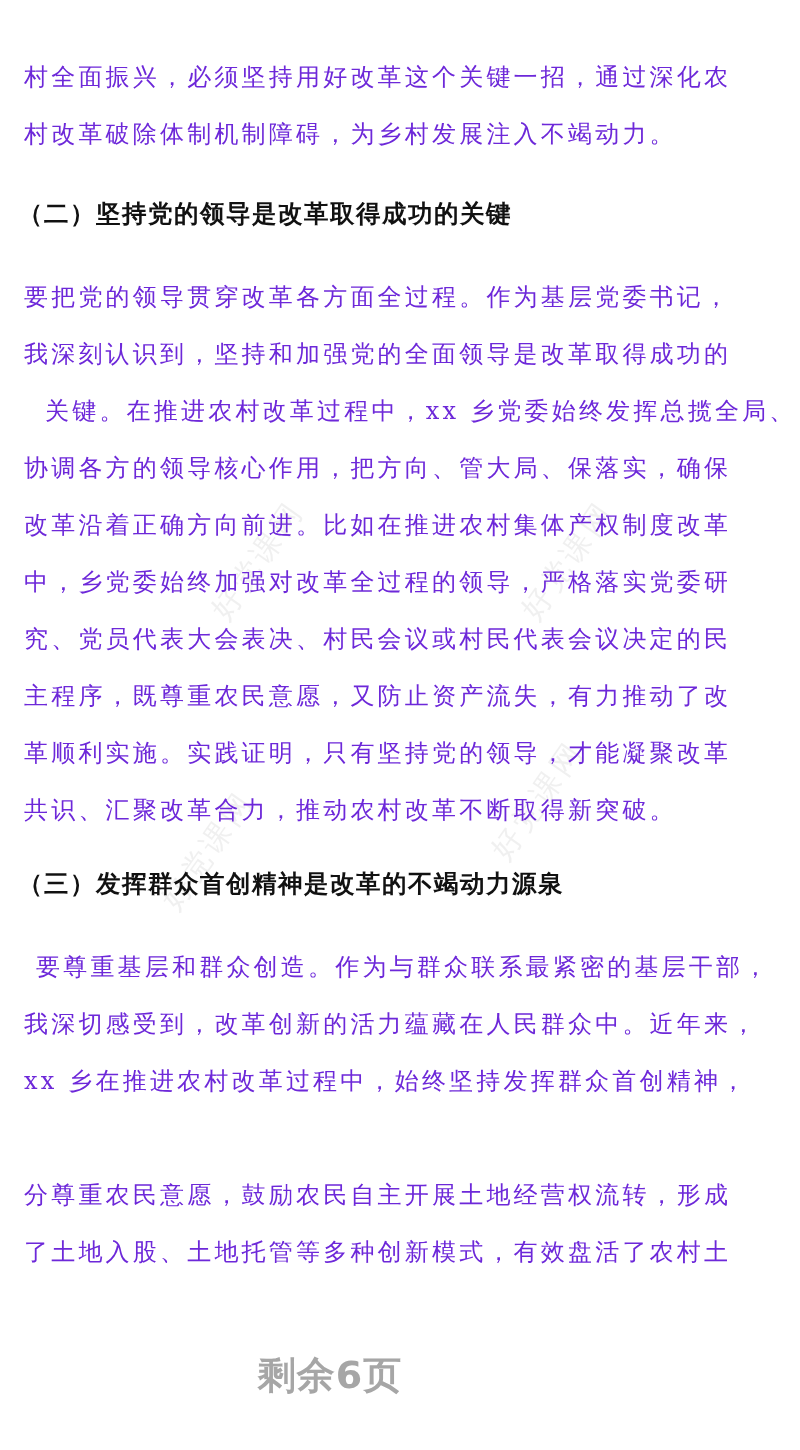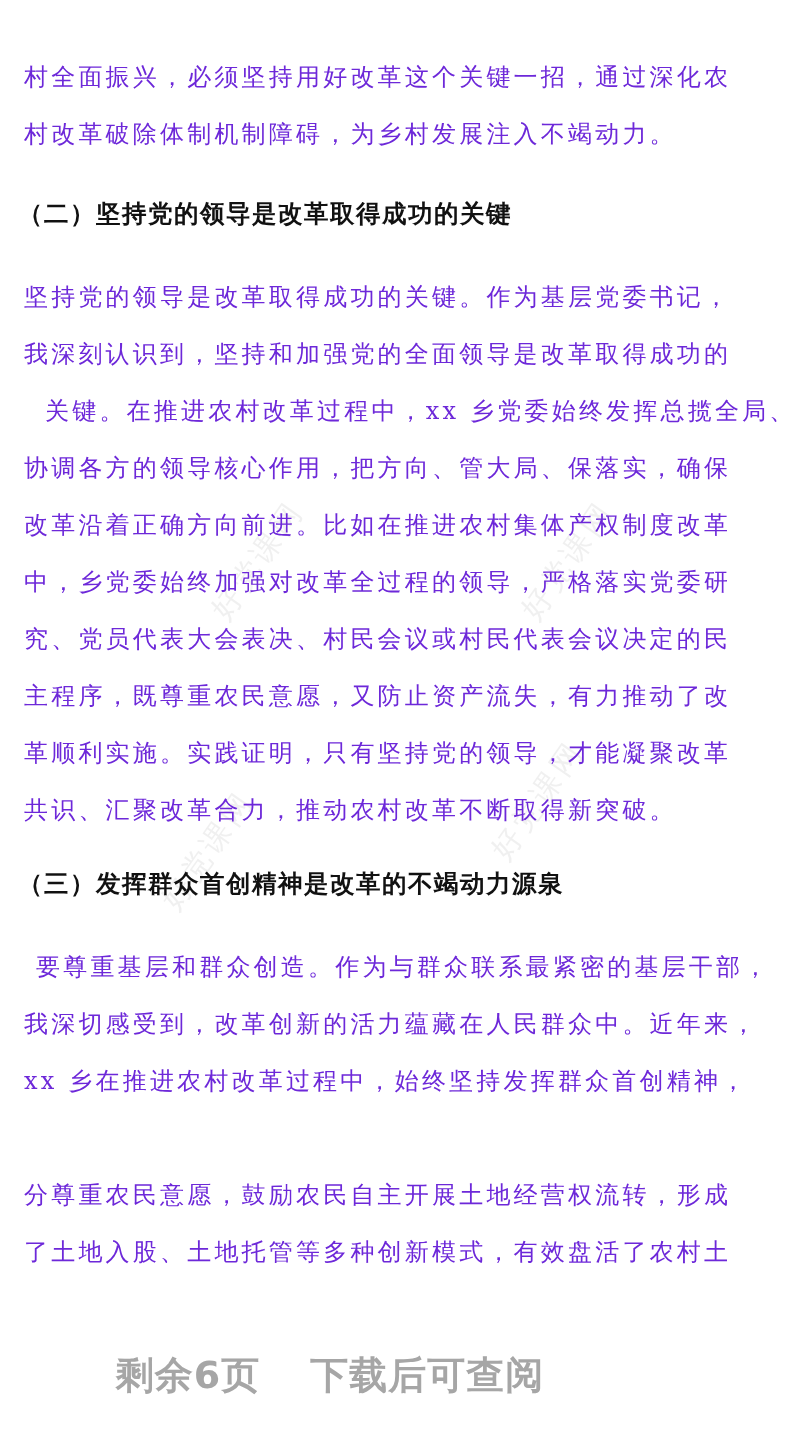--- a/index.html
+++ b/index.html
@@ -56,20 +56,21 @@
     .footer-banner {
       position: absolute;
       left: 0;
       top: 1345px;
       width: 660px;
       height: 60px;
       display: flex;
       justify-content: center;
       align-items: center;
       gap: 50px;
+      flex-direction: column;
     }
     .footer-text {
       font-family: "DejaVu Sans", "Liberation Sans", sans-serif;
       font-weight: bold;
       font-size: 38px;
       color: #a6a6a6;
       letter-spacing: 1px;
     }
   </style>
 </head>
@@ -80,37 +81,36 @@
   <div class="watermark" style="left:190px; top:540px;">好党课网</div>
   <div class="watermark" style="left:500px; top:540px;">好党课网</div>
   <div class="watermark" style="left:140px; top:830px;">好党课网</div>
   <div class="watermark" style="left:470px; top:780px;">好党课网</div>
 
   <div class="line" style="top:62px;">村全面振兴，必须坚持用好改革这个关键一招，通过深化农</div>
   <div class="line" style="top:119px;">村改革破除体制机制障碍，为乡村发展注入不竭动力。</div>
 
   <div class="heading" style="top:199px;">（二）坚持党的领导是改革取得成功的关键</div>
 
-  <div class="line" style="top:282px;">坚持党的领导是改革取得成功的关键。作为基层党委书记，</div>
+  <div class="line" style="top:282px;">要把党的领导贯穿改革各方面全过程。作为基层党委书记，</div>
   <div class="line" style="top:339px;">我深刻认识到，坚持和加强党的全面领导是改革取得成功的</div>
   <div class="line" style="top:396px;margin-left:21px;">关键。在推进农村改革过程中，xx 乡党委始终发挥总揽全局、</div>
   <div class="line" style="top:453px;">协调各方的领导核心作用，把方向、管大局、保落实，确保</div>
   <div class="line" style="top:510px;">改革沿着正确方向前进。比如在推进农村集体产权制度改革</div>
   <div class="line" style="top:567px;">中，乡党委始终加强对改革全过程的领导，严格落实党委研</div>
   <div class="line" style="top:624px;">究、党员代表大会表决、村民会议或村民代表会议决定的民</div>
   <div class="line" style="top:738px;">革顺利实施。实践证明，只有坚持党的领导，才能凝聚改革</div>
   <div class="line" style="top:681px;">主程序，既尊重农民意愿，又防止资产流失，有力推动了改</div>
   <div class="line" style="top:795px;">共识、汇聚改革合力，推动农村改革不断取得新突破。</div>
 
   <div class="heading" style="top:869px;">（三）发挥群众首创精神是改革的不竭动力源泉</div>
 
   <div class="line" style="top:952px;margin-left:12px;">要尊重基层和群众创造。作为与群众联系最紧密的基层干部，</div>
   <div class="line" style="top:1009px;">我深切感受到，改革创新的活力蕴藏在人民群众中。近年来，</div>
   <div class="line" style="top:1066px;">xx 乡在推进农村改革过程中，始终坚持发挥群众首创精神，</div>
   <div class="line" style="top:1180px;">分尊重农民意愿，鼓励农民自主开展土地经营权流转，形成</div>
   <div class="line" style="top:1237px;">了土地入股、土地托管等多种创新模式，有效盘活了农村土</div>
 
   <div class="footer-banner">
     <span class="footer-text">剩余6页</span>
-    <span class="footer-text">下载后可查阅</span>
   </div>
 
 </div>
 
 </body></html>

